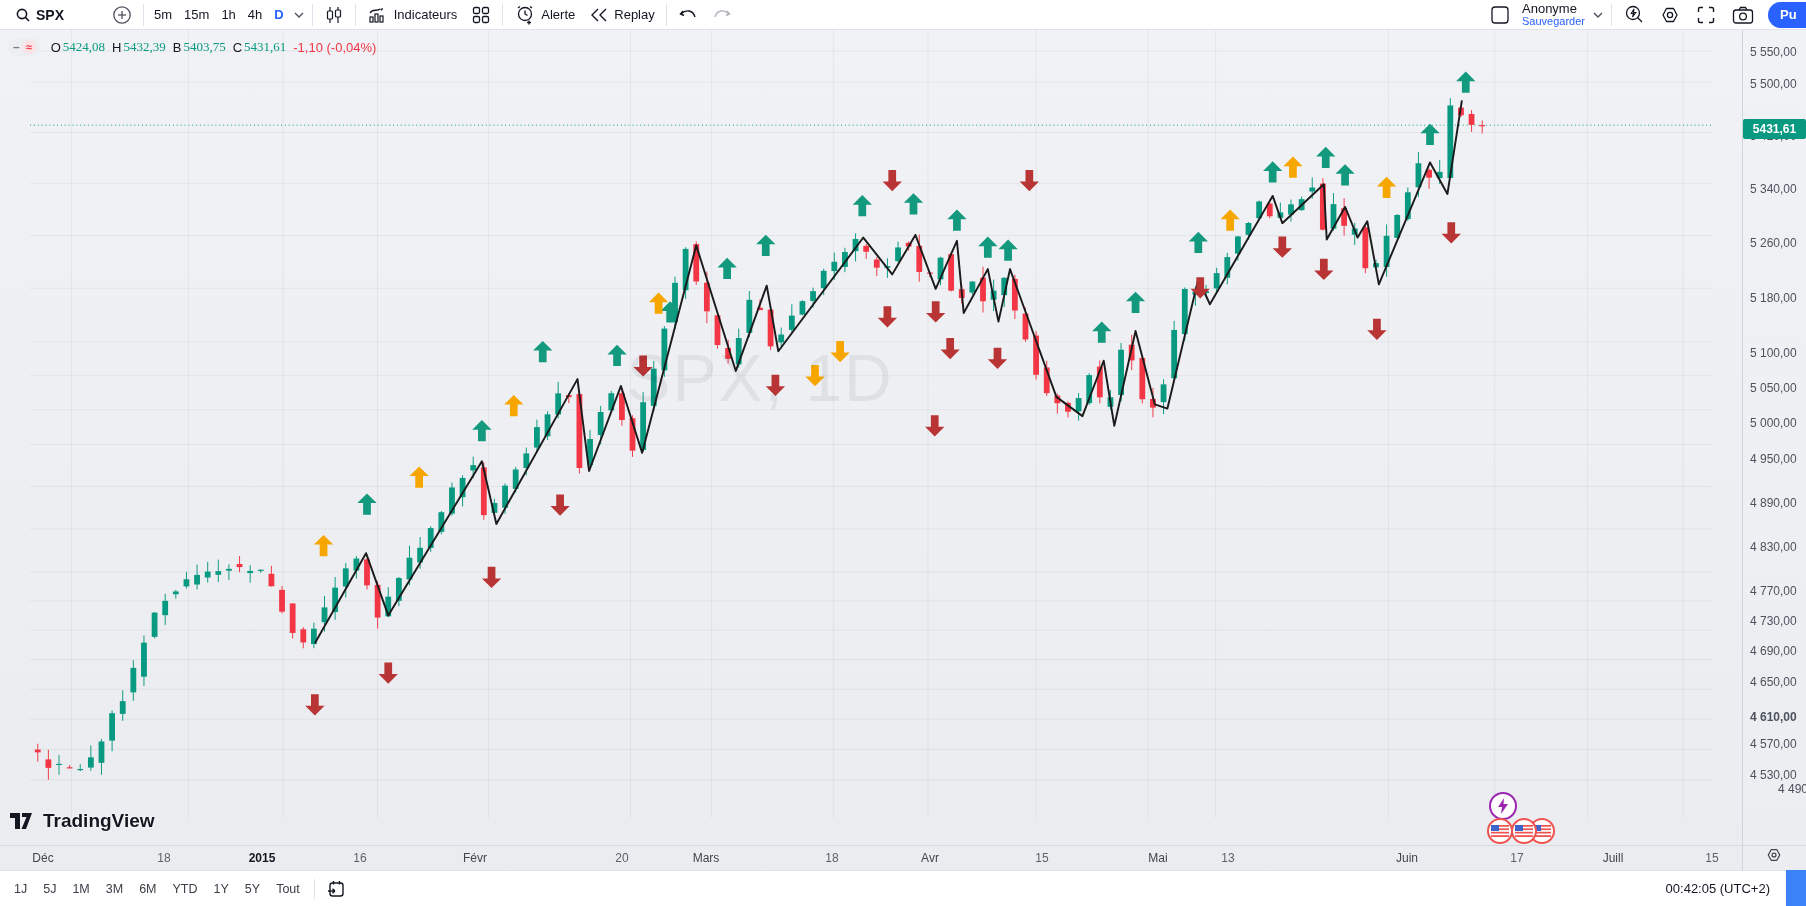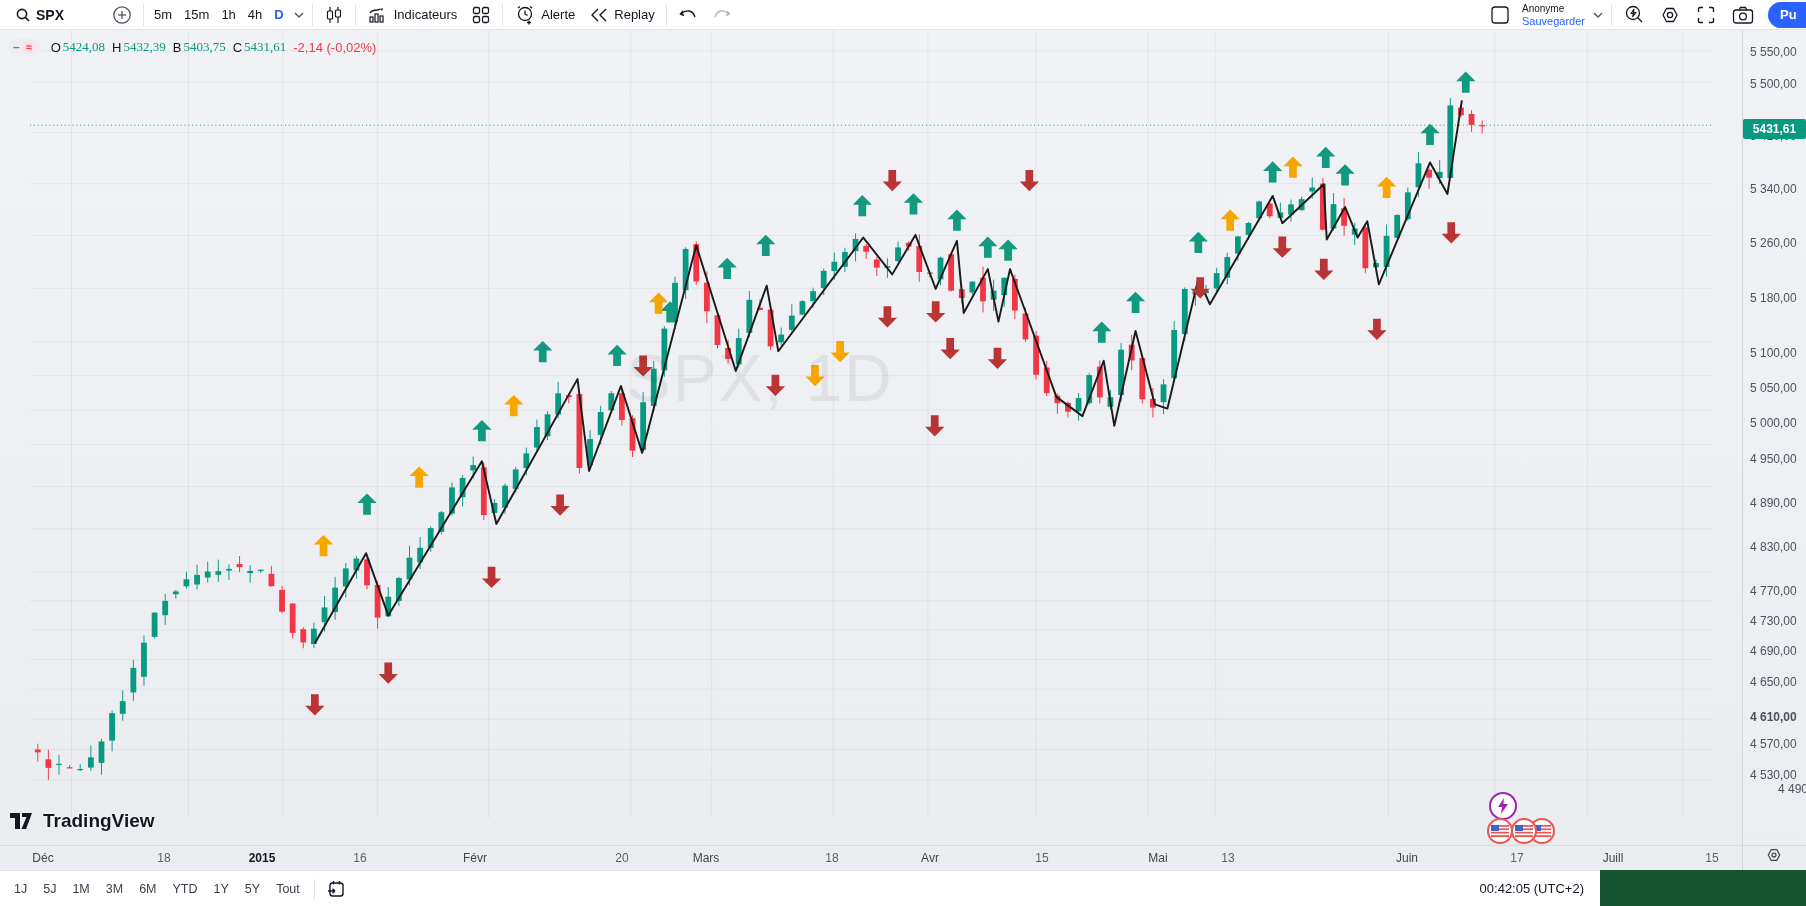--- a/index.html
+++ b/index.html
@@ -1,31 +1,31 @@
 <!DOCTYPE html>
 <html><head>
 <meta charset="utf-8">
 <style>
   html,body{margin:0;padding:0;}
   body{width:1806px;height:906px;overflow:hidden;font-family:"Liberation Sans",sans-serif;background:#fff;}
-  .app{position:relative;width:1806px;height:906px;background:#14532d;}
+  .app{position:relative;width:1806px;height:906px;background:#3b82f6;}
 
   
   .topbar{position:absolute;left:0;top:0;width:1806px;height:30px;background:#fff;border-bottom:1px solid #e0e3eb;display:flex;align-items:center;padding:0 0 0 8px;box-sizing:border-box;z-index:30;}
   .tb-group{display:flex;align-items:center;height:30px;}
   .tbtn{display:flex;align-items:center;gap:5px;padding:0 7px;height:28px;border-radius:4px;color:#131722;font-size:13px;cursor:pointer;white-space:nowrap;}
   .tb-sep{width:1px;height:22px;background:#e0e3eb;margin:0 4px;}
   .sym{font-weight:bold;font-size:14px;}
   .intv{color:#131722;font-size:13px;padding:0 6px;}
   .intv.sel{color:#2962ff;font-weight:bold;}
   .icon{display:inline-flex;align-items:center;justify-content:center;}
   .icon svg{display:block;}
   .tb-right{margin-left:auto;display:flex;align-items:center;height:30px;}
   .userblk{display:flex;flex-direction:column;line-height:12px;padding:0 4px;}
-  .userblk .uname{font-size:10px;color:#131722;}
+  .userblk .uname{font-size:13px;color:#131722;}
   .userblk .usave{font-size:11px;color:#2962ff;}
   .pubbtn{position:relative;margin-left:6px;margin-right:-26px;height:26px;min-width:64px;border-radius:14px;background:#2962ff;color:#fff;font-size:13px;font-weight:bold;display:flex;align-items:center;padding:0 12px;box-sizing:border-box;}
 
   
   .main{position:absolute;left:0;top:30px;width:1806px;height:840px;display:flex;}
   .chart-area{position:relative;width:1742px;height:840px;background:linear-gradient(#f1f2f5,#eaecef);overflow:hidden;}
   .chart-area svg.plot{position:absolute;left:0;top:0;}
   .legend{position:absolute;left:8px;top:8px;display:flex;align-items:center;gap:10px;font-size:13px;z-index:5;}
   .legend .pill{display:flex;align-items:center;gap:2px;background:#eceef2;border-radius:9px;padding:2px 5px;}
   .legend .pill .dash{color:#787b86;font-weight:bold;font-size:12px;line-height:12px;}
@@ -47,21 +47,21 @@
   .evt-circle{position:absolute;border-radius:50%;background:#fff;box-sizing:border-box;display:flex;align-items:center;justify-content:center;}
 
   
   .price-axis{position:relative;width:64px;height:840px;background:linear-gradient(#f1f2f5,#ebedf0);border-left:1px solid #cfd3da;box-sizing:border-box;font-size:12px;color:#4c525e;}
   .p-label{position:absolute;left:7px;height:16px;line-height:16px;white-space:nowrap;}
   .p-badge{position:absolute;left:0px;width:63px;height:20px;background:#089981;color:#fff;font-size:12px;font-weight:bold;line-height:20px;text-align:center;border-radius:2px;z-index:3;}
   .axis-gear{position:absolute;left:22px;bottom:3px;}
   .price-axis .axis-sep{position:absolute;left:0;bottom:24px;width:64px;height:1px;background:#d7dae0;}
 
   
-  .bottombar{position:absolute;left:0;top:870px;width:1600px;height:36px;background:#fff;border-top:1px solid #e0e3eb;display:flex;align-items:center;padding:0 16px 0 6px;box-sizing:border-box;z-index:30;}
+  .bottombar{position:absolute;left:0;top:870px;width:1786px;height:36px;background:#fff;border-top:1px solid #e0e3eb;display:flex;align-items:center;padding:0 16px 0 6px;box-sizing:border-box;z-index:30;}
   .rng{font-size:12.5px;color:#3a3e47;padding:0 8px;height:24px;line-height:24px;border-radius:4px;cursor:pointer;}
   .bb-sep{width:1px;height:20px;background:#e0e3eb;margin:0 6px;}
   .clock{margin-left:auto;font-size:13px;color:#131722;white-space:nowrap;}
 </style>
 </head>
 <body>
 
 <div class="app">
 
   <div class="topbar">
@@ -609,21 +609,21 @@
         </span>
         <span class="ohlc">
           <span class="k">O</span>
             <span class="v">5424,08</span>
           <span class="k">H</span>
             <span class="v">5432,39</span>
           <span class="k">B</span>
             <span class="v">5403,75</span>
           <span class="k">C</span>
             <span class="v">5431,61</span>
-          <span class="chg">-2,14 (-0,02%)</span>
+          <span class="chg">-1,10 (-0,04%)</span>
         </span>
       </div>
 
       <div class="tvlogo">
         <span class="icon">
           <svg width="26" height="16" viewBox="0 0 26 16">
               <rect x="0" y="0" width="10" height="5" fill="#131722"></rect>
               <rect x="5" y="0" width="5" height="16" fill="#131722"></rect>
               <path d="M12 0 H22 L16 16 H11.5 L16.5 4 H12 Z" fill="#131722"></path>
             </svg>

